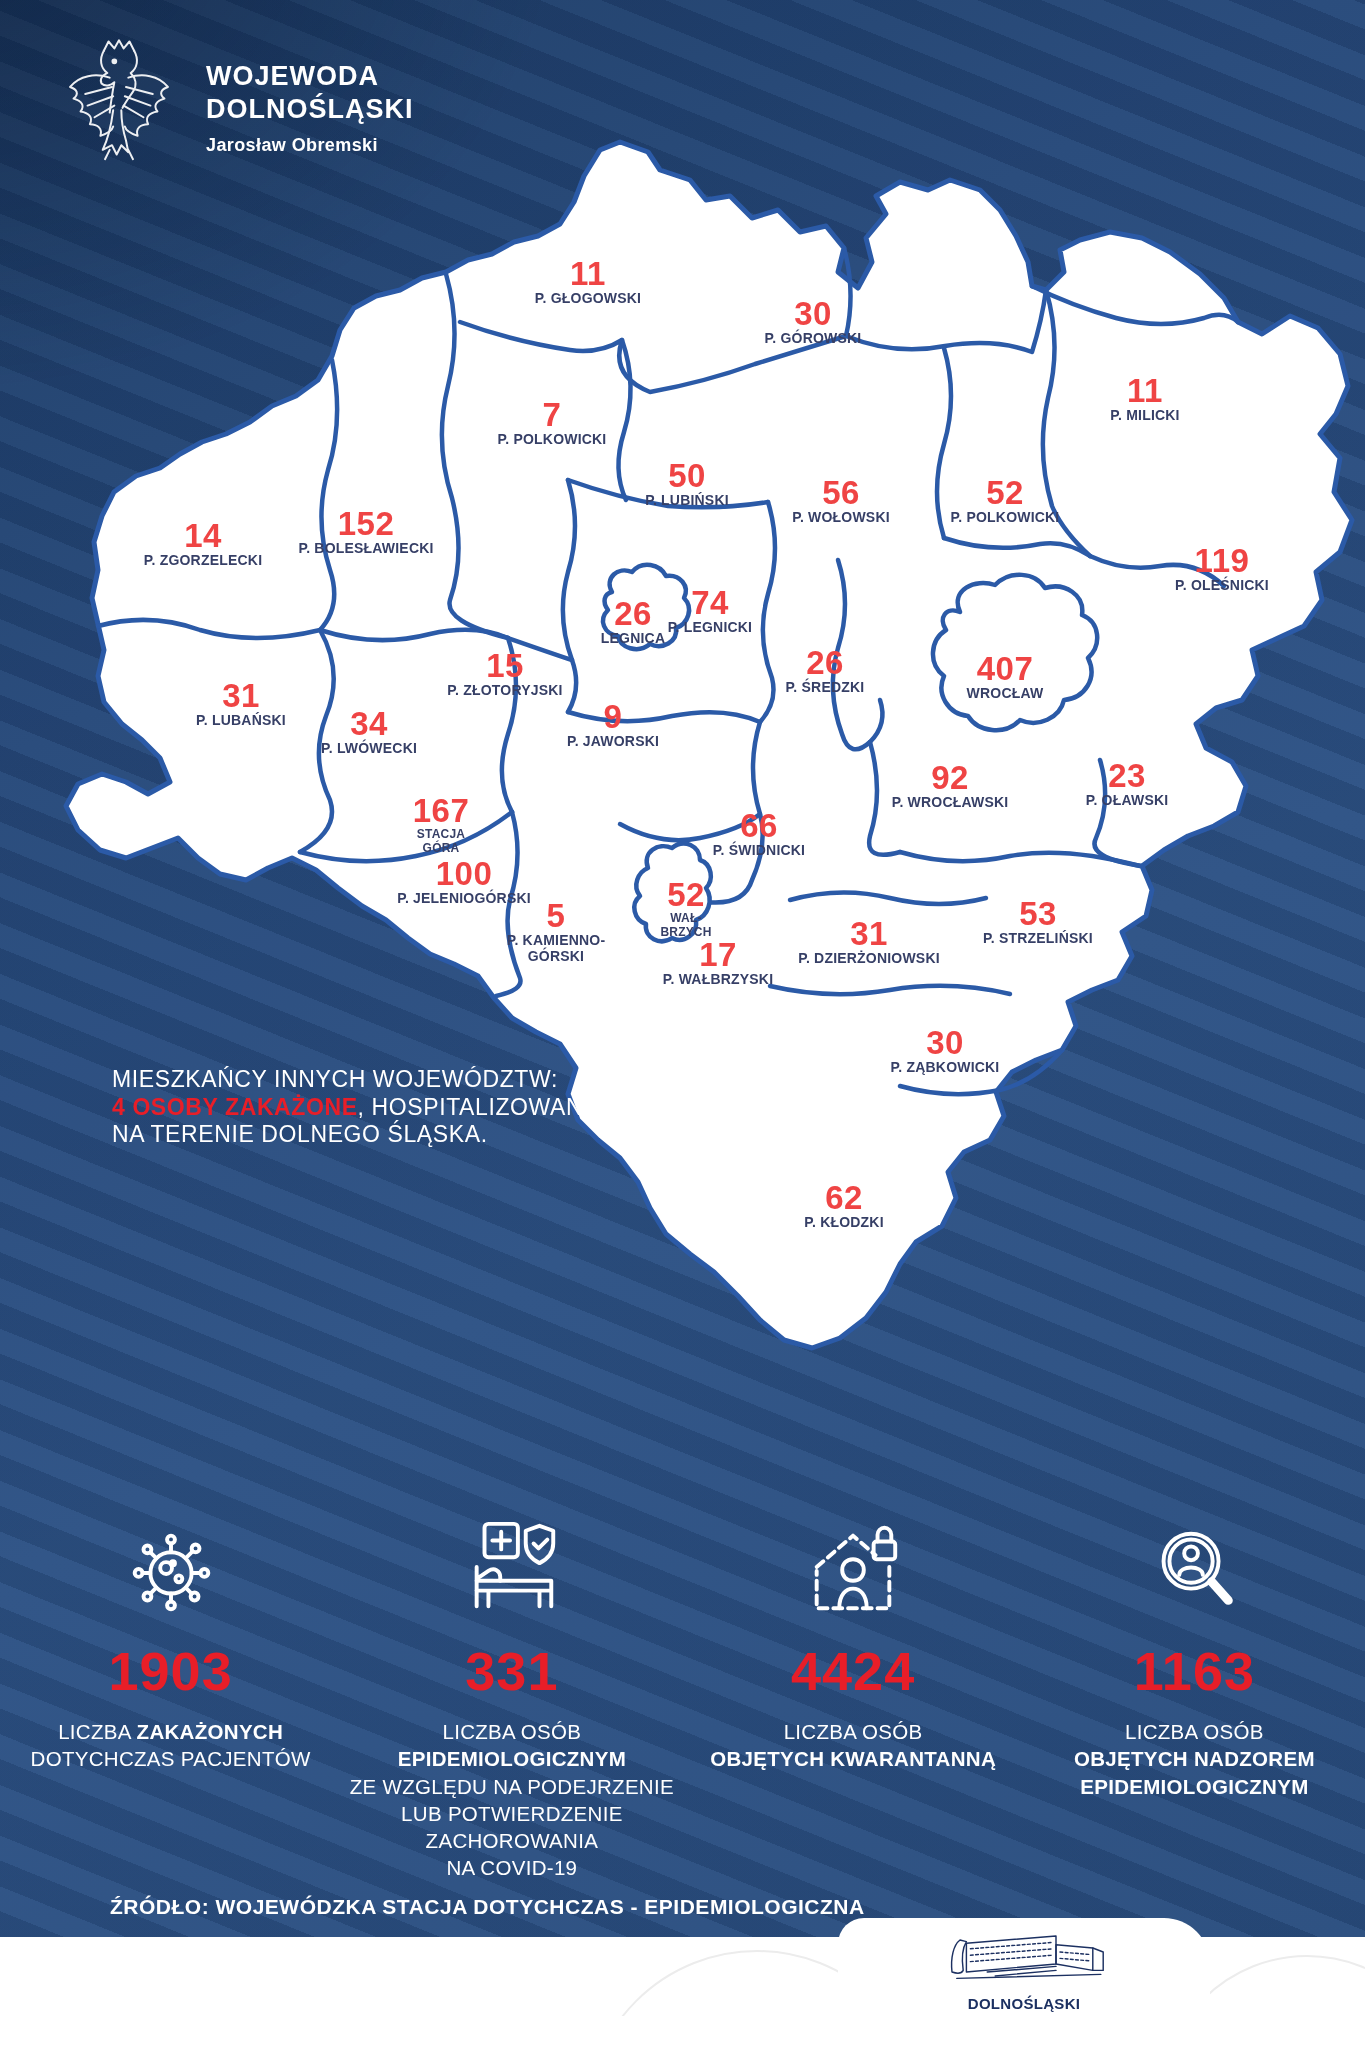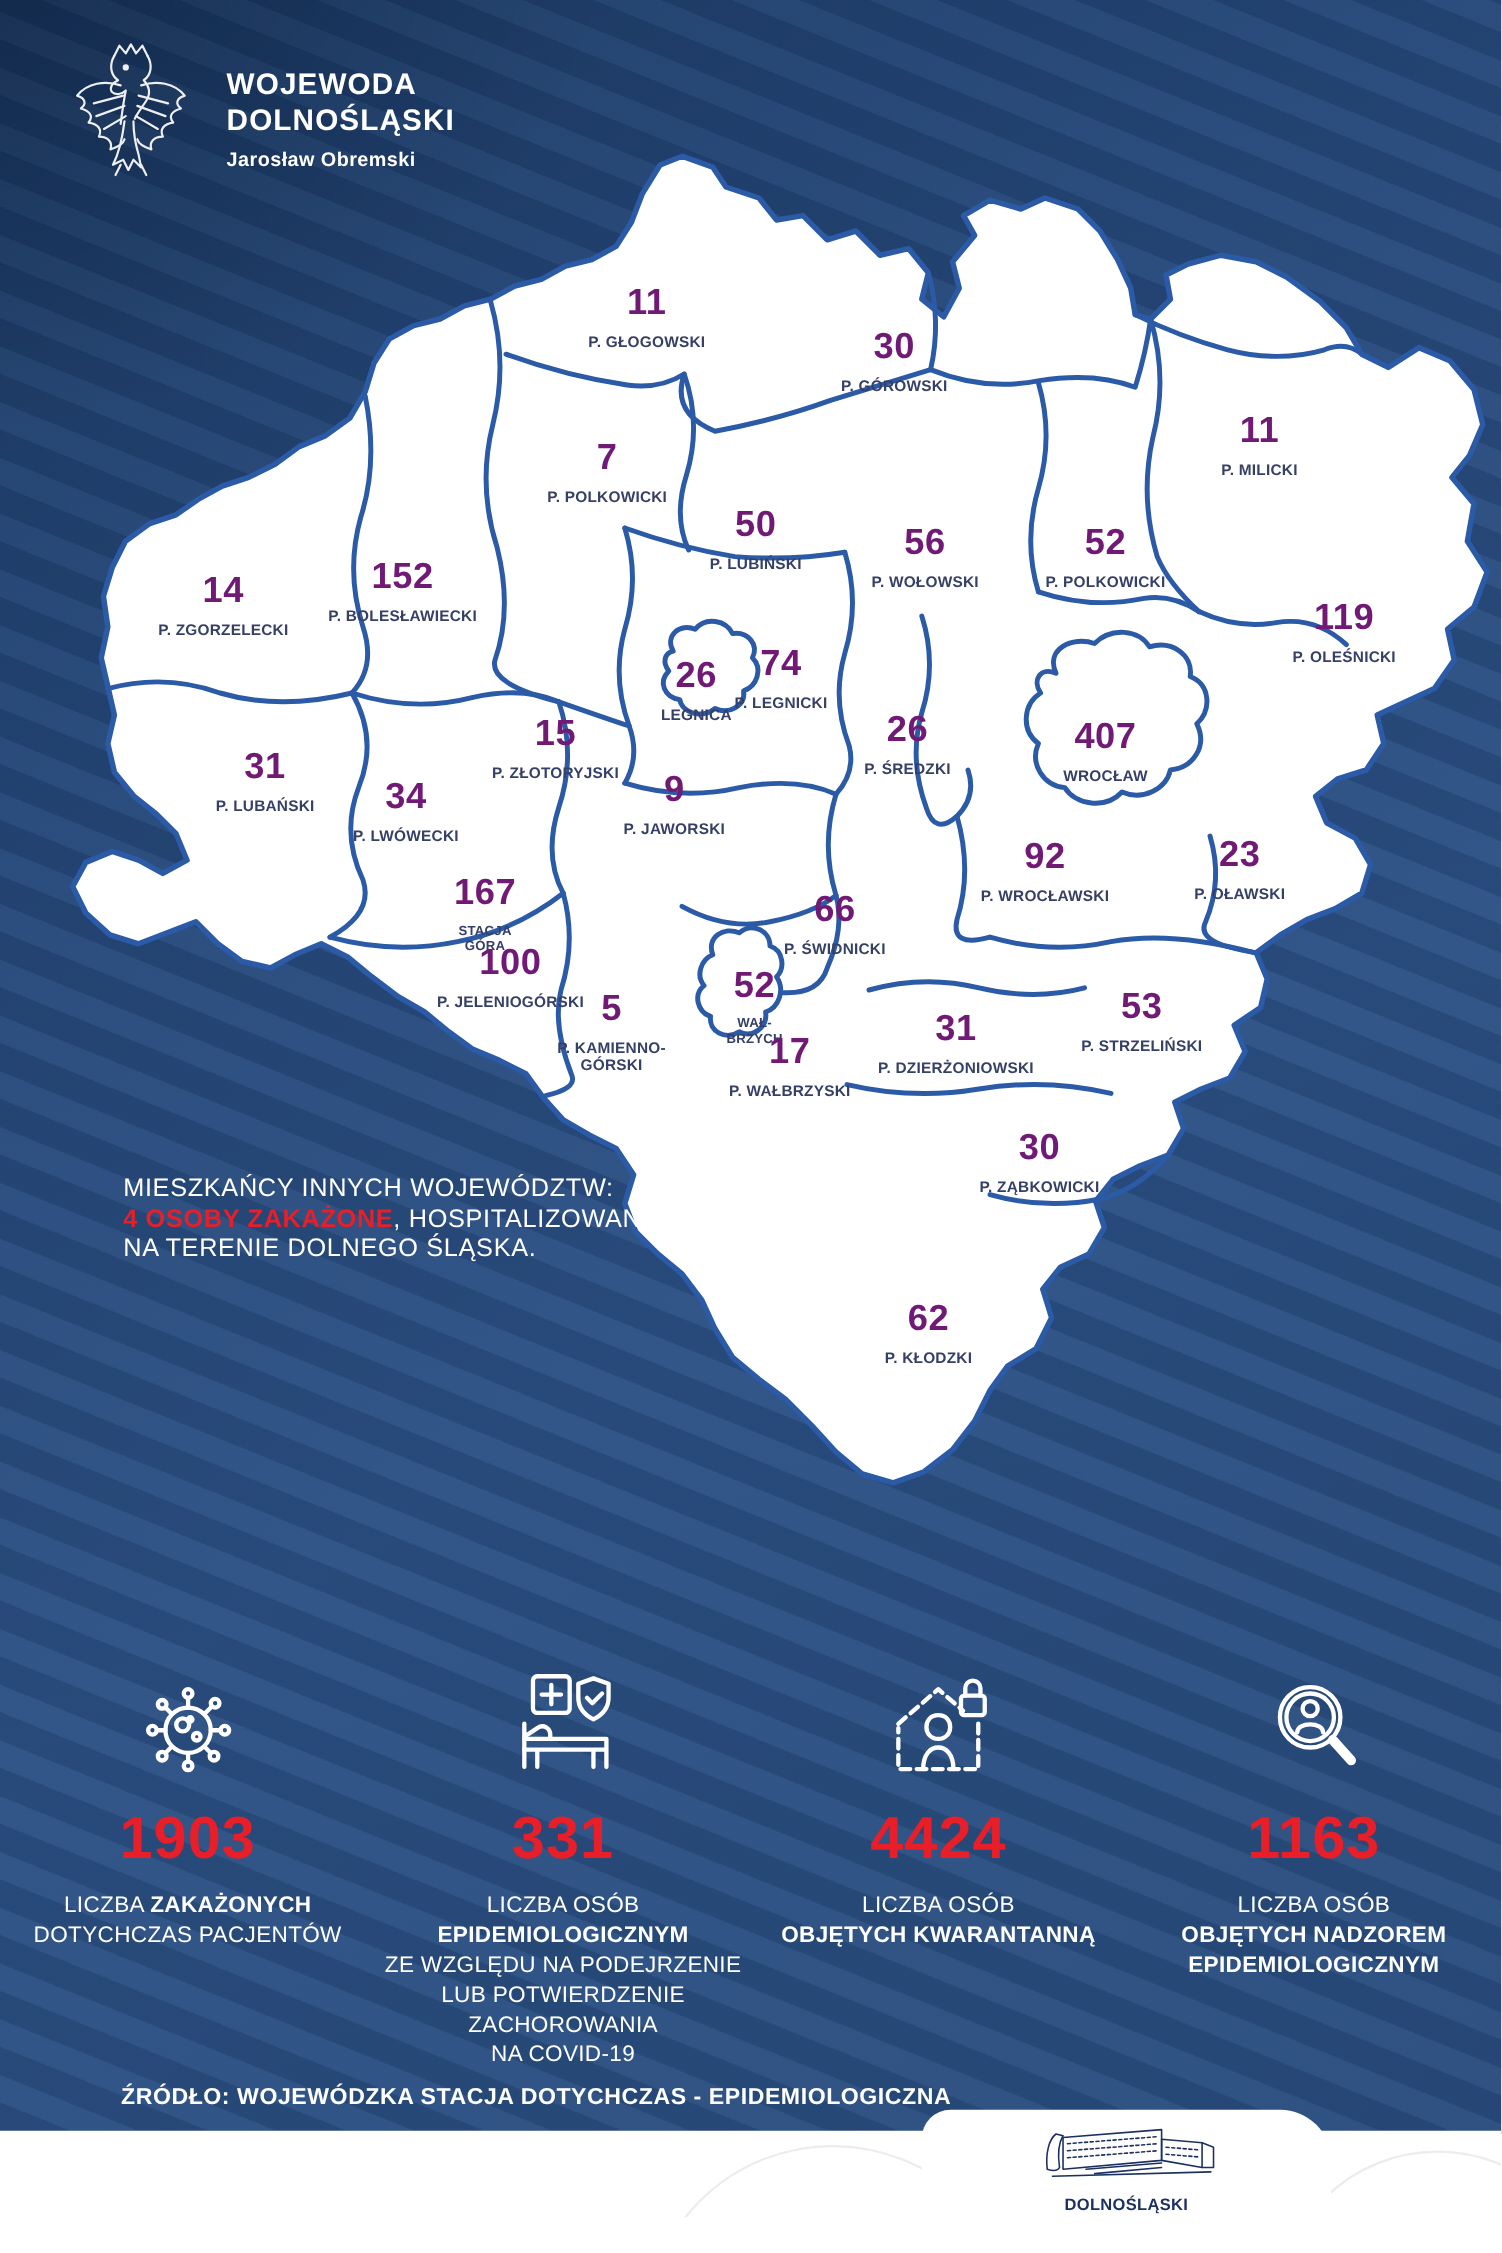--- a/index.html
+++ b/index.html
@@ -19,22 +19,22 @@
   .eagle{width:122px;height:134px;opacity:.92;}
   .header-text{margin-left:26px;margin-top:22px;}
   .org-line{font-size:27px;font-weight:700;letter-spacing:1px;line-height:1.22;}
   .person{font-size:18px;font-weight:600;margin-top:9px;letter-spacing:.4px;}
 
   
   .map-svg{position:absolute;left:0;top:0;width:1365px;height:2048px;}
   .map-svg path{vector-effect:non-scaling-stroke;}
   #map-labels{position:absolute;left:0;top:0;width:1365px;height:2048px;pointer-events:none;}
   .county{position:absolute;transform:translateX(-50%);text-align:center;white-space:nowrap;}
-  .cnum{font-size:33px;line-height:.95;font-weight:800;color:#701a75;letter-spacing:.5px;}
-  .clab{font-size:14px;font-weight:700;color:#363f66;letter-spacing:.2px;line-height:1.1;margin-top:14px;}
+  .cnum{font-size:33px;line-height:.95;font-weight:800;color:#ef4444;letter-spacing:.5px;}
+  .clab{font-size:14px;font-weight:700;color:#363f66;letter-spacing:.2px;line-height:1.1;margin-top:2px;}
   .county.sm .clab{font-size:12px;}
 
   
   .note{position:absolute;left:112px;top:1066px;color:#fff;font-size:23px;font-weight:500;
         letter-spacing:.6px;line-height:1.2;}
   .note .hl{color:#e81e28;font-weight:800;}
 
   
   .stats{position:absolute;left:0;top:1502px;width:1365px;display:flex;}
   .stat{width:25%;display:flex;flex-direction:column;align-items:center;text-align:center;color:#fff;}

